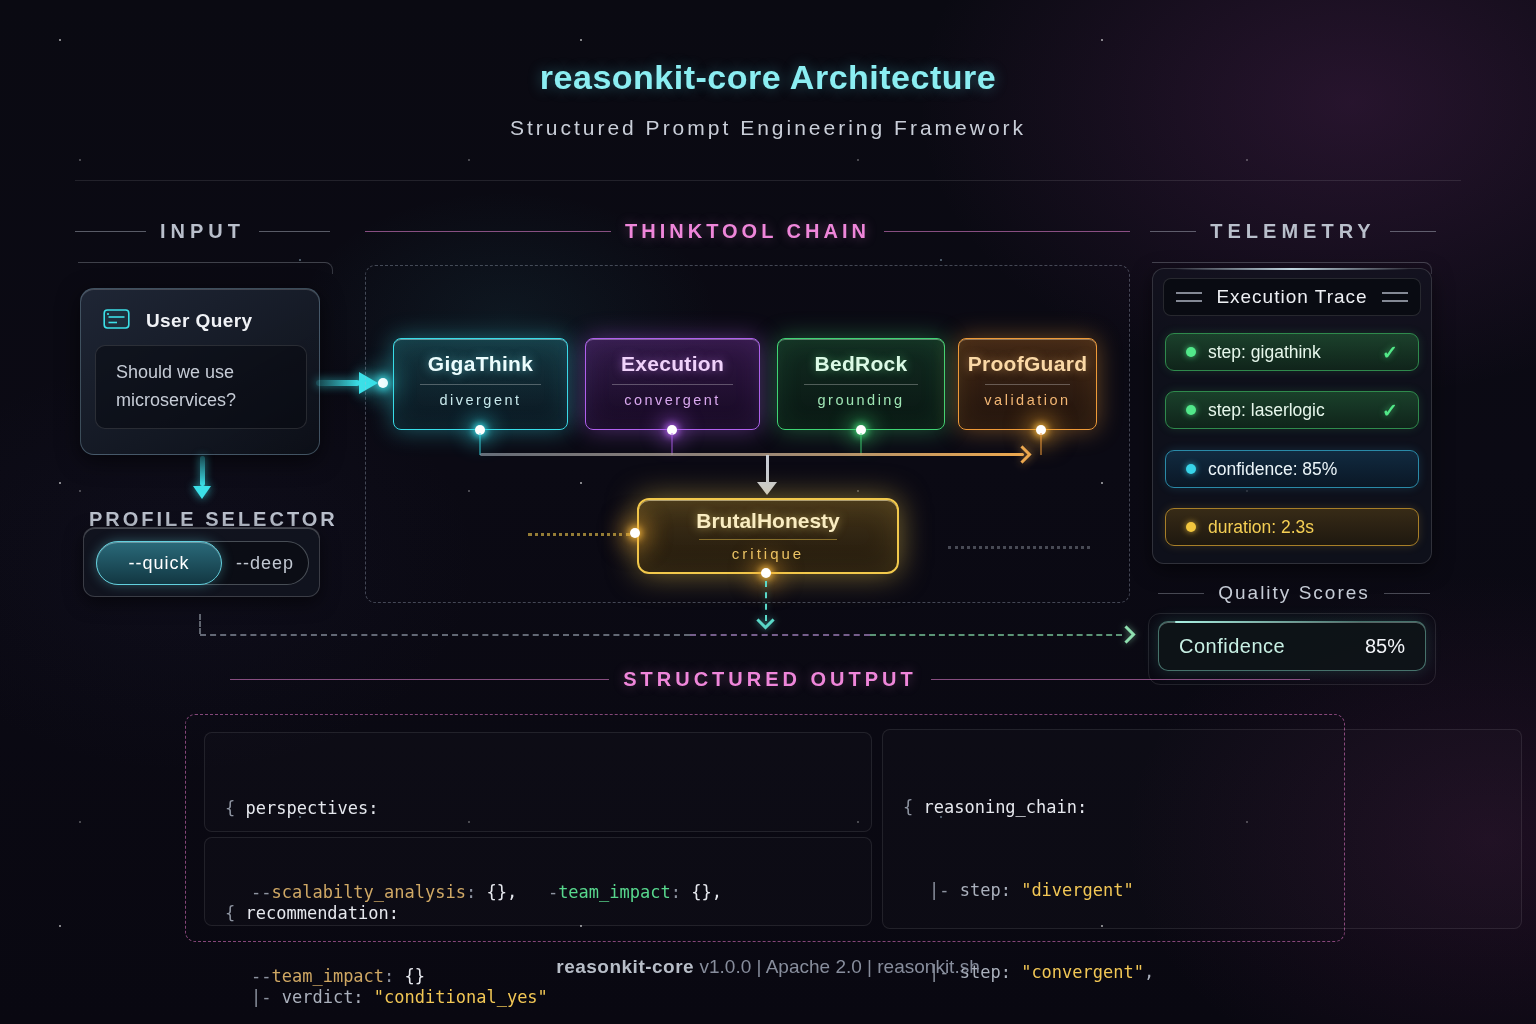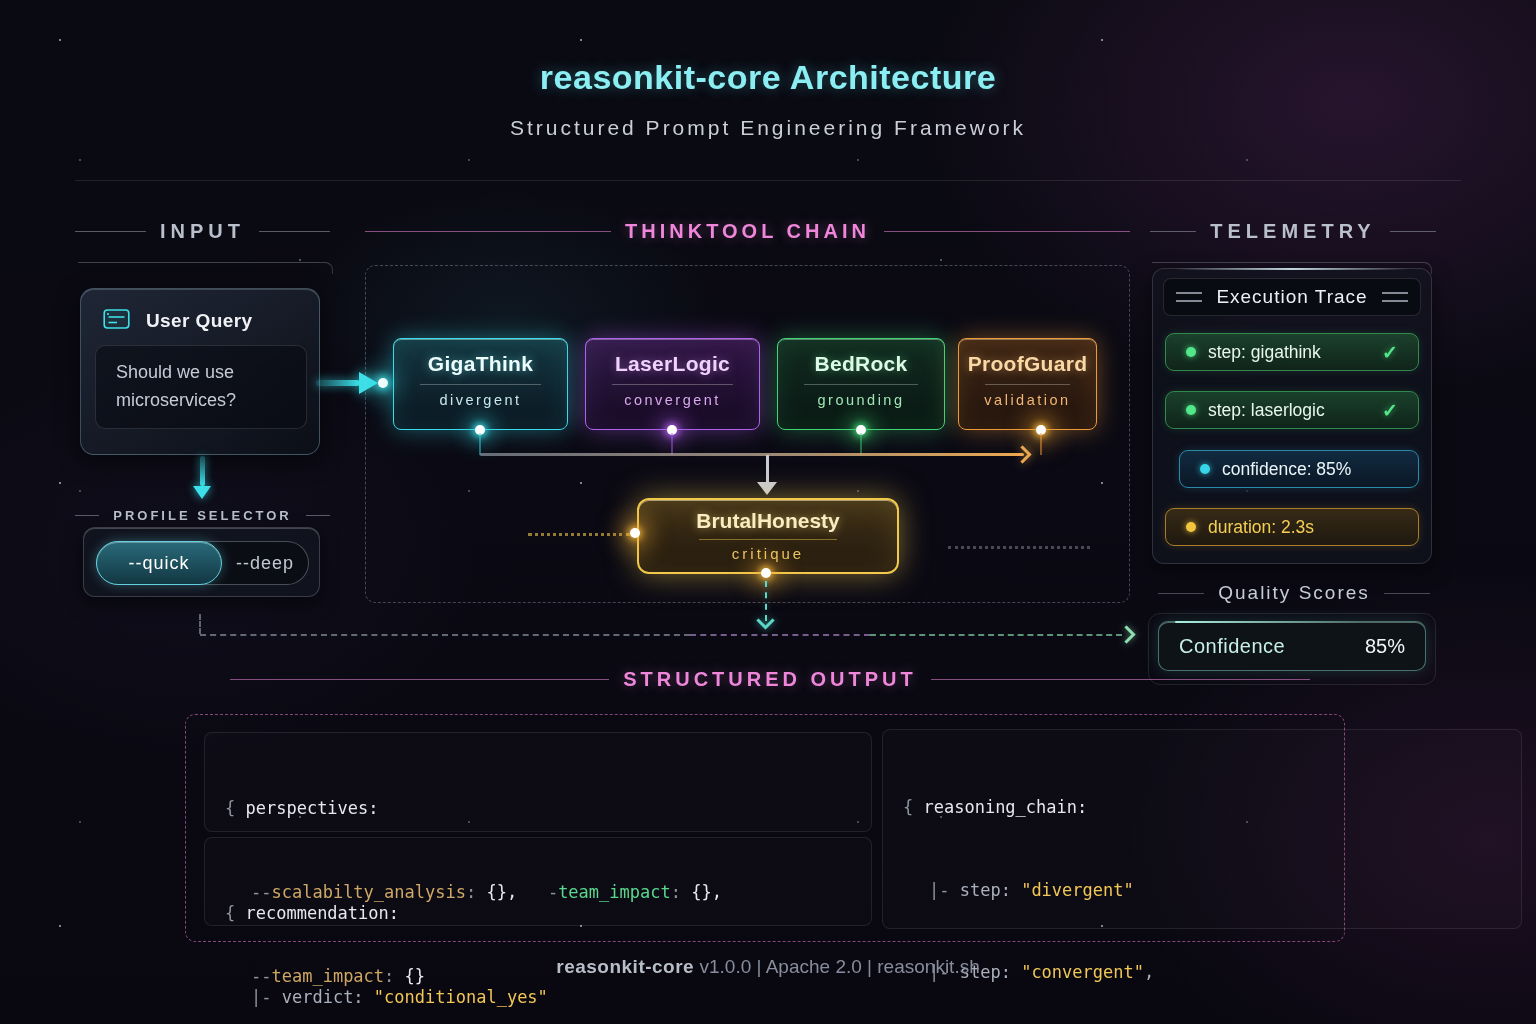--- a/index.html
+++ b/index.html
@@ -262,39 +262,39 @@
     </div>
     <div class="uq-inner">Should we use microservices?</div>
   </div>
 
   <div class="abs arr-right-cyan"></div>
   <div class="abs gdot dot-cyan-big"></div>
   <div class="abs arr-down-cyan"></div>
 
   <div class="abs sec-head" style="left:75px; top:508px; width:255px;">
     <div class="hline"></div>
-    <div class="sec-label" style="font-size:13px; letter-spacing:3px;">PROFILE SELECTOR</div>
+    <div class="sec-label" style="font-size:20px; letter-spacing:3px;">PROFILE SELECTOR</div>
     <div class="hline"></div>
   </div>
   <div class="abs ps-box">
     <div class="ps-pill">
       <div class="ps-quick">--quick</div>
       <div class="ps-deep">--deep</div>
     </div>
   </div>
 
   <div class="abs chain-frame"></div>
 
   <div class="abs tool t-giga">
     <div class="t-name">GigaThink</div>
     <div class="t-div"></div>
     <div class="t-mode">divergent</div>
   </div>
   <div class="abs tool t-laser">
-    <div class="t-name">LaserLogic</div>
+    <div class="t-name">Execution</div>
     <div class="t-div"></div>
     <div class="t-mode">convergent</div>
   </div>
   <div class="abs tool t-bed">
     <div class="t-name">BedRock</div>
     <div class="t-div"></div>
     <div class="t-mode">grounding</div>
   </div>
   <div class="abs tool t-proof">
     <div class="t-name">ProofGuard</div>
@@ -342,21 +342,21 @@
     <div class="trace-row row-green" style="top:64px;">
       <span class="dot"></span>
       <span>step: gigathink</span>
       <span class="check">✓</span>
     </div>
     <div class="trace-row row-green" style="top:122px;">
       <span class="dot"></span>
       <span>step: laserlogic</span>
       <span class="check">✓</span>
     </div>
-    <div class="trace-row row-blue" style="top:181px;margin-left:14px;">
+    <div class="trace-row row-blue" style="top:181px;">
       <span class="dot"></span>
       <span>confidence: 85%</span>
     </div>
     <div class="trace-row row-amber" style="top:239px;">
       <span class="dot"></span>
       <span>duration: 2.3s</span>
     </div>
   </div>
 
   <div class="abs sec-head q-head">

